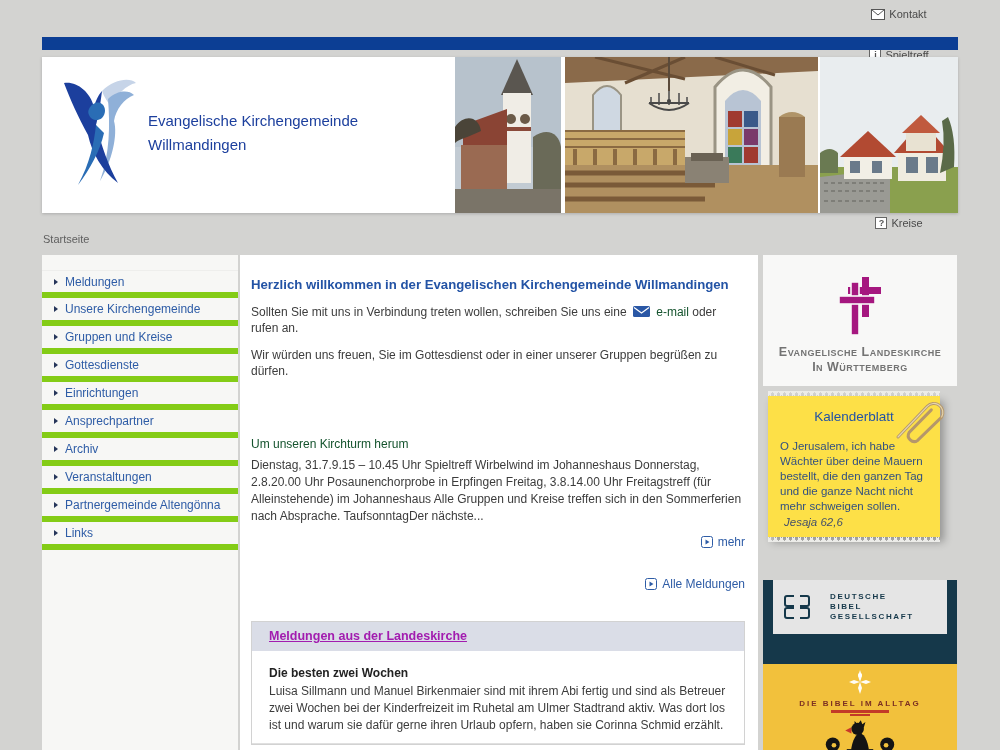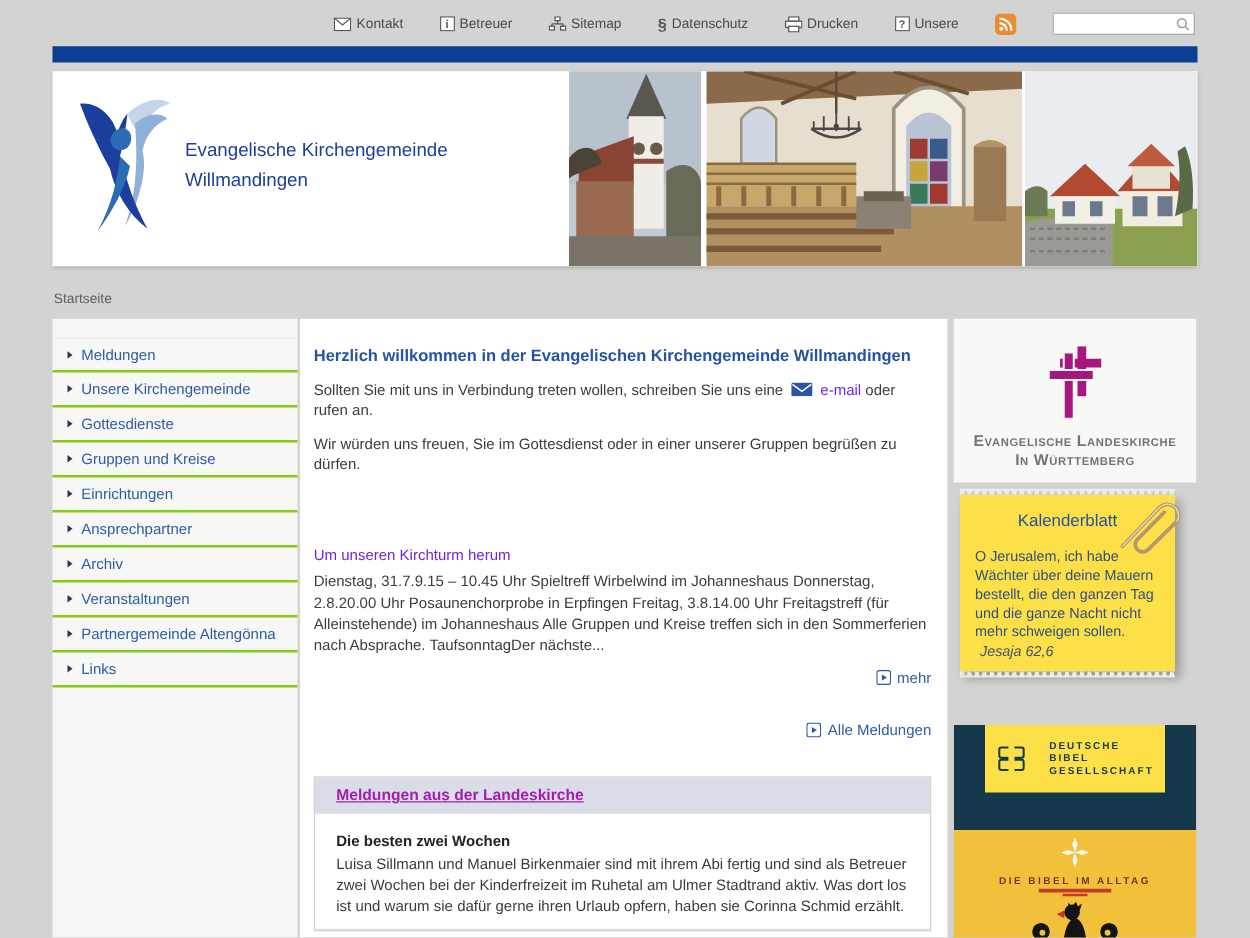--- a/index.html
+++ b/index.html
@@ -5,48 +5,48 @@
   * { box-sizing: border-box; margin: 0; padding: 0; }
   html,body { width:1000px; height:750px; }
   body {
     position: relative;
     background: #d3d3d1;
     font-family: "Liberation Sans", sans-serif;
     overflow: hidden;
     color:#3c3c3c;
   }
   
-  .topbar{position:absolute;top:8px;right:44px;height:22px;display:flex;align-items:center;gap:29px;font-size:11px;color:#4a4a4a;}
+  .topbar{position:absolute;top:8px;right:44px;height:22px;display:flex;align-items:center;gap:29px;font-size:11px;color:#4a4a4a;flex-direction:column;}
   .tb-item{display:flex;align-items:center;gap:4px;cursor:pointer;white-space:nowrap;}
   .tb-sq{display:inline-flex;align-items:center;justify-content:center;width:12px;height:12px;border:1px solid #666;background:#fff;font-size:9px;font-weight:bold;color:#555;}
   .tb-glyph{font-size:13px;color:#555;font-weight:bold;}
   .rss{width:17px;height:17px;border-radius:4px;background:#e98b2f;display:flex;align-items:center;justify-content:center;cursor:pointer;}
   .searchbox{position:relative;width:114px;height:18px;background:#fff;border:1px solid #a8a8a8;}
   .searchbox input{position:absolute;left:3px;top:1px;width:92px;height:14px;border:none;outline:none;font-size:11px;background:transparent;}
   .searchbox svg{position:absolute;right:3px;top:3px;}
   
   .bluebar{position:absolute;left:42px;top:37px;width:916px;height:13px;background:#0c3e94;}
   .header{position:absolute;left:42px;top:57px;width:916px;height:156px;background:#fff;box-shadow:0 1px 3px rgba(0,0,0,.18);}
   .logo{position:absolute;left:14px;top:16px;}
   .site-title{position:absolute;left:106px;top:52px;font-size:15px;font-weight:normal;color:#1c3f9d;line-height:24px;}
   .photo{position:absolute;top:0;height:156px;overflow:hidden;}
   .photo svg{display:block;}
   
   .breadcrumb{position:absolute;left:43px;top:233px;font-size:11px;color:#5f5f5f;}
   
   .menu{position:absolute;left:42px;top:255px;width:196px;height:495px;background:#f7f7f5;padding-top:15px;}
-  .menu-item{height:28px;line-height:28px;border-bottom:2px solid #84cc16;padding-left:12px;font-size:12px;color:#2e5ca6;cursor:pointer;display:flex;align-items:center;}
+  .menu-item{height:28px;line-height:28px;border-bottom:6px solid #84cc16;padding-left:12px;font-size:12px;color:#2e5ca6;cursor:pointer;display:flex;align-items:center;}
   .menu-item:first-child{border-top:1px solid #eeeeec;}
   .arrow{width:0;height:0;border-left:4px solid #26355a;border-top:3.5px solid transparent;border-bottom:3.5px solid transparent;margin-right:7px;flex:0 0 auto;}
   
   .center{position:absolute;left:240px;top:255px;width:518px;height:495px;background:#fff;padding:0 13px 0 11px;overflow:hidden;font-size:12px;line-height:16px;}
   .center h1{margin-top:22px;font-size:13.2px;color:#2353a5;white-space:nowrap;font-weight:bold;}
   .center p{margin-top:11px;}
   .mail-ico{display:inline-block;vertical-align:-1px;margin:0 3px;}
-  a.lnk{color:#6d28d9;text-decoration:none;cursor:pointer;}
+  a.lnk{color:#14532d;text-decoration:none;cursor:pointer;}
   .news-title{display:inline-block;margin-top:57px;font-size:12px;}
   .news-body{margin-top:5px;line-height:17px;}
   .more-row{text-align:right;margin-top:9px;}
   .more-link{display:inline-flex;align-items:center;gap:5px;color:#2e5ca6;font-size:12px;cursor:pointer;}
   .all-row{text-align:right;margin-top:24px;}
   .module{margin-top:27px;border:1px solid #d2d2d2;}
   .module-head{background:#dadde7;height:29px;line-height:29px;padding-left:17px;font-size:12.5px;font-weight:bold;text-decoration:underline;color:#a21caf;}
   .module-body{padding:14px 17px 9px;border-bottom:1px solid #e0e0e0;}
   .module-body h3{font-size:12px;color:#222;}
   .module-body p{margin-top:2px;line-height:17px;}
@@ -56,41 +56,41 @@
   .kal{position:absolute;left:768px;top:396px;width:172px;height:141px;background:#fde047;box-shadow:4px 5px 8px rgba(0,0,0,.3);}
   .kal::before,.kal::after{content:"";position:absolute;left:0;right:0;height:5px;}
   .kal::before{top:-5px;background:linear-gradient(135deg,#ecece9 50%,transparent 50%) 0 0/6px 5px repeat-x,linear-gradient(225deg,#ecece9 50%,transparent 50%) 3px 0/6px 5px repeat-x;}
   .kal::after{bottom:-5px;background:linear-gradient(45deg,#ecece9 50%,transparent 50%) 0 0/6px 5px repeat-x,linear-gradient(315deg,#ecece9 50%,transparent 50%) 3px 0/6px 5px repeat-x;}
   .kal-title{margin-top:13px;text-align:center;font-size:13.5px;color:#2353a5;}
   .kal-verse{margin:15px 12px 0;font-size:11.5px;color:#325080;line-height:15px;}
   .kal-src{margin:2px 16px 0;text-align:left;font-style:italic;font-size:11.5px;color:#44506b;}
   .clip{position:absolute;right:-18px;top:2px;transform:rotate(-27deg);}
   .dbg{position:absolute;left:763px;top:565px;width:194px;height:186px;cursor:pointer;overflow:hidden;}
   .dbg-top{height:84px;background:#15384a;}
-  .dbg-box{width:144px;height:54px;background:#fde047;margin:15px auto 0;display:flex;align-items:center;padding:0 9px;gap:18px;}
+  .dbg-box{width:174px;height:54px;background:#e5e5e5;margin:15px auto 0;display:flex;align-items:center;padding:0 9px;gap:18px;}
   .dbg-lines{font-size:8px;font-weight:bold;letter-spacing:1.6px;color:#15384a;line-height:10px;text-align:left;}
   .dbg-bottom{height:102px;background:#f2c13c;text-align:center;position:relative;}
   .dbg-tag{font-size:8px;font-weight:bold;letter-spacing:2px;color:#7c3023;margin-top:1px;}
   .dbg-bar{width:58px;height:3px;background:#c33a28;margin:2px auto 0;}
   .dbg-bar2{width:20px;height:2px;background:#c33a28;margin:1px auto 0;}
 </style>
 </head>
 <body>
 
 <div class="topbar">
   <span class="tb-item">
     <svg width="14" height="11" viewBox="0 0 14 11">
         <rect x="0.5" y="0.5" width="13" height="10" fill="#fff" stroke="#555"></rect>
         <path d="M0.5,0.5 L7,6 L13.5,0.5" fill="none" stroke="#555"></path>
       </svg>
     <span>Kontakt</span>
   </span>
   <span class="tb-item">
     <span class="tb-sq">i</span>
-    <span>Betreuer</span>
+    <span>Spieltreff</span>
   </span>
   <span class="tb-item">
     <svg width="14" height="12" viewBox="0 0 14 12">
         <rect x="5" y="0.5" width="4" height="3" fill="#fff" stroke="#555"></rect>
         <path d="M7,3.5 V6 M2.5,6 H11.5 M2.5,6 V8 M11.5,6 V8" stroke="#555" fill="none"></path>
         <rect x="0.5" y="8" width="4" height="3" fill="#fff" stroke="#555"></rect>
         <rect x="9.5" y="8" width="4" height="3" fill="#fff" stroke="#555"></rect>
       </svg>
     <span>Sitemap</span>
   </span>
@@ -101,21 +101,21 @@
   <span class="tb-item">
     <svg width="14" height="13" viewBox="0 0 14 13">
         <rect x="3" y="0.5" width="8" height="3.5" fill="#fff" stroke="#555"></rect>
         <rect x="0.5" y="4" width="13" height="5" fill="#fff" stroke="#555"></rect>
         <rect x="3" y="8" width="8" height="4.5" fill="#fff" stroke="#555"></rect>
       </svg>
     <span>Drucken</span>
   </span>
   <span class="tb-item">
     <span class="tb-sq">?</span>
-    <span>Unsere</span>
+    <span>Kreise</span>
   </span>
   <span class="rss">
     <svg width="11" height="11" viewBox="0 0 11 11">
         <circle cx="2" cy="9" r="1.6" fill="#fff"></circle>
         <path d="M0.5,4.5 A6,6 0 0 1 6.5,10.5" stroke="#fff" stroke-width="1.8" fill="none"></path>
         <path d="M0.5,0.8 A9.7,9.7 0 0 1 10.2,10.5" stroke="#fff" stroke-width="1.8" fill="none"></path>
       </svg>
   </span>
   <span class="searchbox">
     <input type="text" aria-label="Suche" style="">
@@ -219,25 +219,25 @@
   <div class="menu-item">
       <span class="arrow"></span>
       <span>Meldungen</span>
     </div>
   <div class="menu-item">
       <span class="arrow"></span>
       <span>Unsere Kirchengemeinde</span>
     </div>
   <div class="menu-item">
       <span class="arrow"></span>
+      <span>Gruppen und Kreise</span>
+    </div>
+  <div class="menu-item">
+      <span class="arrow"></span>
       <span>Gottesdienste</span>
-    </div>
-  <div class="menu-item">
-      <span class="arrow"></span>
-      <span>Gruppen und Kreise</span>
     </div>
   <div class="menu-item">
       <span class="arrow"></span>
       <span>Einrichtungen</span>
     </div>
   <div class="menu-item">
       <span class="arrow"></span>
       <span>Ansprechpartner</span>
     </div>
   <div class="menu-item">

